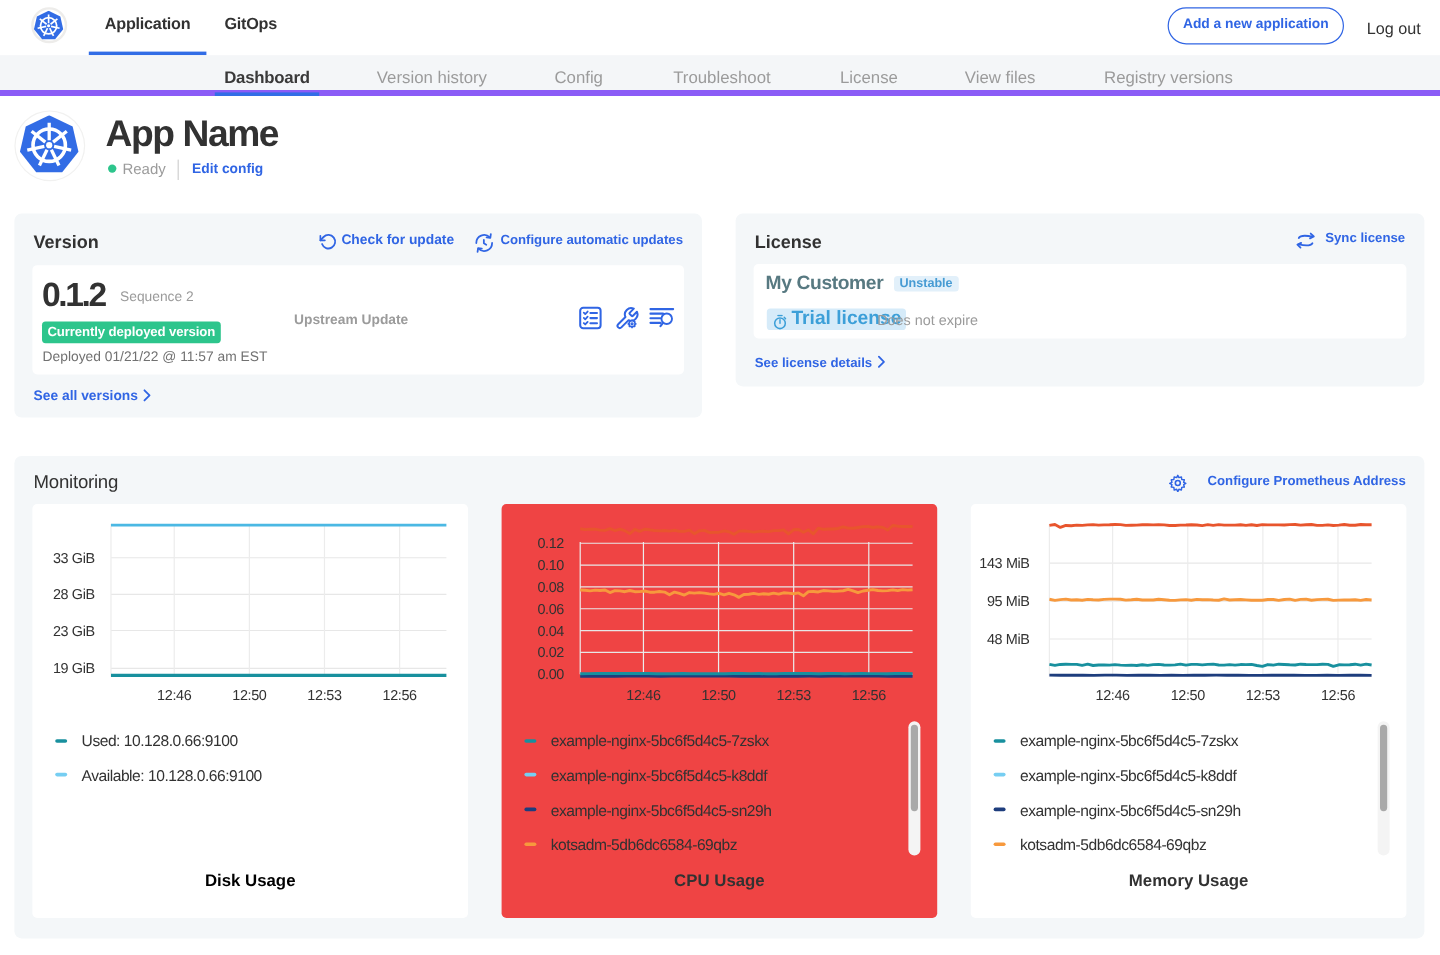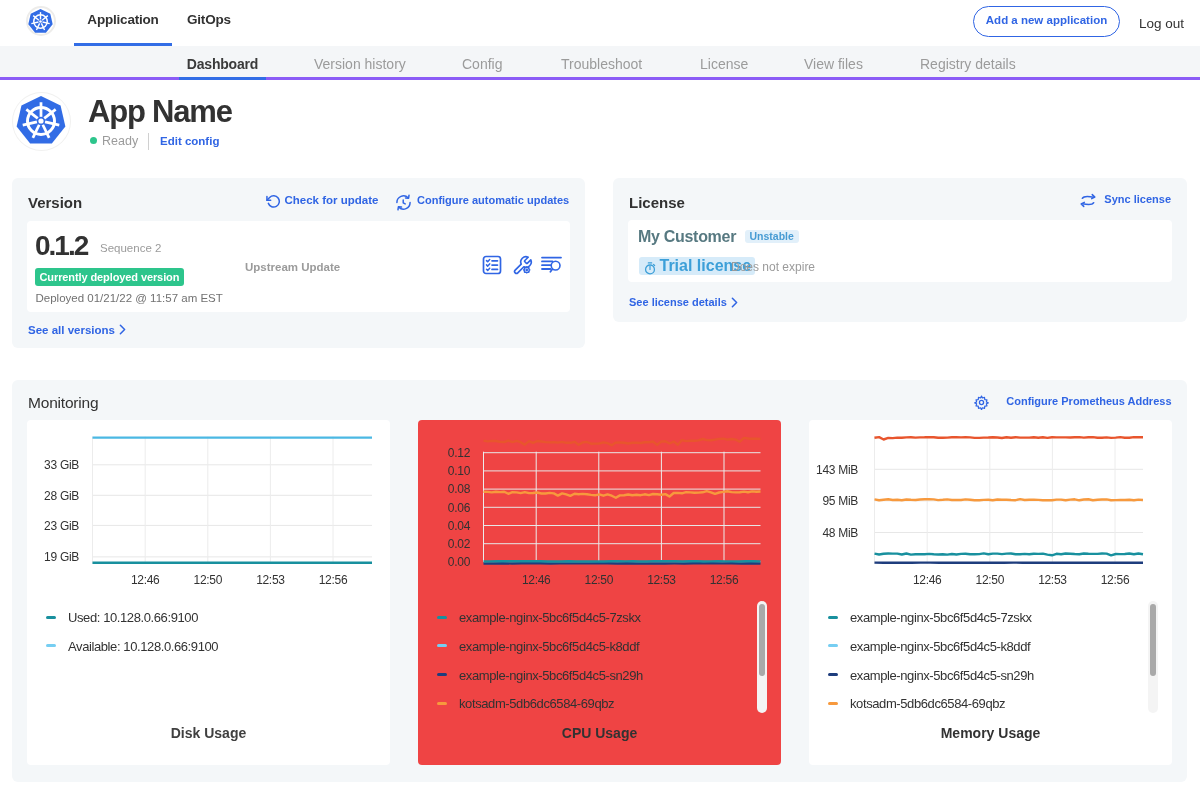--- a/index.html
+++ b/index.html
@@ -21,29 +21,29 @@
         <line x1="10.87" y1="11.20" x2="5.17" y2="6.65" stroke="#fff" stroke-width="1.38"></line>
       </svg>
     </div>
   <div class="abs" style="left:74px;top:0;width:98px;height:46px;text-align:center;line-height:40px;font-size:13.5px;letter-spacing:-0.2px;font-weight:700;color:#323232">Application</div>
   <div class="abs" style="left:74px;top:43px;width:98px;height:3px;background:#326de6"></div>
   <div class="abs" style="left:187px;top:0;height:46px;line-height:40px;font-size:13.5px;letter-spacing:-0.2px;font-weight:700;color:#323232">GitOps</div>
   <div class="abs" style="left:973px;top:6px;width:147px;height:31px;border:1px solid #3065e4;border-radius:16px;color:#3065e4;font-size:11.5px;font-weight:700;text-align:center;line-height:27px">Add a new application</div>
   <div class="abs" style="left:1139px;top:0;height:46px;line-height:47px;font-size:13.5px;color:#323232">Log out</div>
 </div>
 
-<div class="abs" style="left:0;top:46px;width:1200px;height:34px;background:#f4f6f8;border-bottom:3px solid #8b5cf6">
+<div class="abs" style="left:0;top:46px;width:1200px;height:34px;background:#f4f6f8;border-bottom:5px solid #8b5cf6">
   <div class="abs" style="left:179px;top:0;width:87px;text-align:center;height:34px;line-height:36px;font-size:14px;font-weight:700;color:#3a3a3a;letter-spacing:-0.2px">Dashboard</div>
   <div class="abs" style="left:179px;top:31px;width:87px;height:3px;background:#326de6"></div>
   <div class="abs" style="left:314px;top:0;height:34px;line-height:36px;font-size:14px;color:#9b9b9b">Version history</div>
   <div class="abs" style="left:462px;top:0;height:34px;line-height:36px;font-size:14px;color:#9b9b9b">Config</div>
   <div class="abs" style="left:561px;top:0;height:34px;line-height:36px;font-size:14px;color:#9b9b9b">Troubleshoot</div>
   <div class="abs" style="left:700px;top:0;height:34px;line-height:36px;font-size:14px;color:#9b9b9b">License</div>
   <div class="abs" style="left:804px;top:0;height:34px;line-height:36px;font-size:14px;color:#9b9b9b">View files</div>
-  <div class="abs" style="left:920px;top:0;height:34px;line-height:36px;font-size:14px;color:#9b9b9b">Registry details</div>
+  <div class="abs" style="left:920px;top:0;height:34px;line-height:36px;font-size:14px;color:#9b9b9b">Registry versions</div>
 </div>
 
 <div class="abs" style="left:12.5px;top:92.5px;width:57px;height:57px;border-radius:50%;background:#fff;box-shadow:0 0 0 1px #f1f1f0;display:flex;align-items:center;justify-content:center">
     <svg width="50" height="50" viewBox="0 0 50 50">
       <polygon points="25.00,0.00 44.55,9.41 49.37,30.56 35.85,47.52 14.15,47.52 0.63,30.56 5.45,9.41" fill="#326ce5"></polygon>
       <circle cx="25.0" cy="25.0" r="13.50" fill="none" stroke="#fff" stroke-width="3.00"></circle>
       <circle cx="25.0" cy="25.0" r="2.60" fill="#fff"></circle>
       <line x1="25.00" y1="20.84" x2="25.00" y2="6.25" stroke="#fff" stroke-width="2.75"></line>
       <line x1="28.25" y1="22.41" x2="39.66" y2="13.31" stroke="#fff" stroke-width="2.75"></line>
       <line x1="29.06" y1="25.93" x2="43.28" y2="29.17" stroke="#fff" stroke-width="2.75"></line>
@@ -191,21 +191,21 @@
         <text x="180.8" y="163.5" text-anchor="middle" font-size="12" letter-spacing="-0.3" fill="#323232" font-family="Liberation Sans, sans-serif">12:50</text>
         <text x="243.4" y="163.5" text-anchor="middle" font-size="12" letter-spacing="-0.3" fill="#323232" font-family="Liberation Sans, sans-serif">12:53</text>
         <text x="306.0" y="163.5" text-anchor="middle" font-size="12" letter-spacing="-0.3" fill="#323232" font-family="Liberation Sans, sans-serif">12:56</text>
         <polyline points="65.5,17.6 96.6,17.6 127.6,17.6 158.7,17.6 189.7,17.6 220.8,17.6 251.8,17.6 282.9,17.6 313.9,17.6 345.0,17.6" fill="none" stroke="#4bb8e3" stroke-width="2.2" stroke-linejoin="round"></polyline>
         <polyline points="65.5,142.8 96.6,142.8 127.6,142.8 158.7,142.8 189.7,142.8 220.8,142.8 251.8,142.8 282.9,142.8 313.9,142.8 345.0,142.8" fill="none" stroke="#18909e" stroke-width="2.6" stroke-linejoin="round"></polyline>
       </svg>
     <div style="position:absolute;left:19px;top:195.5px;width:10px;height:3px;border-radius:2px;background:#18909e"></div>
       <div style="position:absolute;left:41px;top:190.0px;font-size:13px;letter-spacing:-0.4px;color:#323232">Used: 10.128.0.66:9100</div>
       <div style="position:absolute;left:19px;top:224.3px;width:10px;height:3px;border-radius:2px;background:#76cef2"></div>
       <div style="position:absolute;left:41px;top:218.8px;font-size:13px;letter-spacing:-0.4px;color:#323232">Available: 10.128.0.66:9100</div>
-    <div class="abs" style="left:0;top:305px;width:363px;text-align:center;font-size:14px;font-weight:700;color:#404040">Disk Usage</div>
+    <div class="abs" style="left:0;top:305px;width:363px;text-align:center;font-size:14px;font-weight:700;color:#000000">Disk Usage</div>
   </div>
   <div class="abs" style="left:406px;top:40px;width:363px;height:345px;background:#ef4444;border-radius:4px">
     <svg width="363" height="178" viewBox="0 0 363 178" style="position:absolute;left:0;top:0">
         <line x1="65.5" y1="32.7" x2="342.5" y2="32.7" stroke="#e7e7e7" stroke-width="1"></line>
         <line x1="65.5" y1="50.9" x2="342.5" y2="50.9" stroke="#e7e7e7" stroke-width="1"></line>
         <line x1="65.5" y1="69.1" x2="342.5" y2="69.1" stroke="#e7e7e7" stroke-width="1"></line>
         <line x1="65.5" y1="87.3" x2="342.5" y2="87.3" stroke="#e7e7e7" stroke-width="1"></line>
         <line x1="65.5" y1="105.5" x2="342.5" y2="105.5" stroke="#e7e7e7" stroke-width="1"></line>
         <line x1="65.5" y1="123.7" x2="342.5" y2="123.7" stroke="#e7e7e7" stroke-width="1"></line>
         <line x1="65.5" y1="141.9" x2="342.5" y2="141.9" stroke="#e7e7e7" stroke-width="1"></line>

